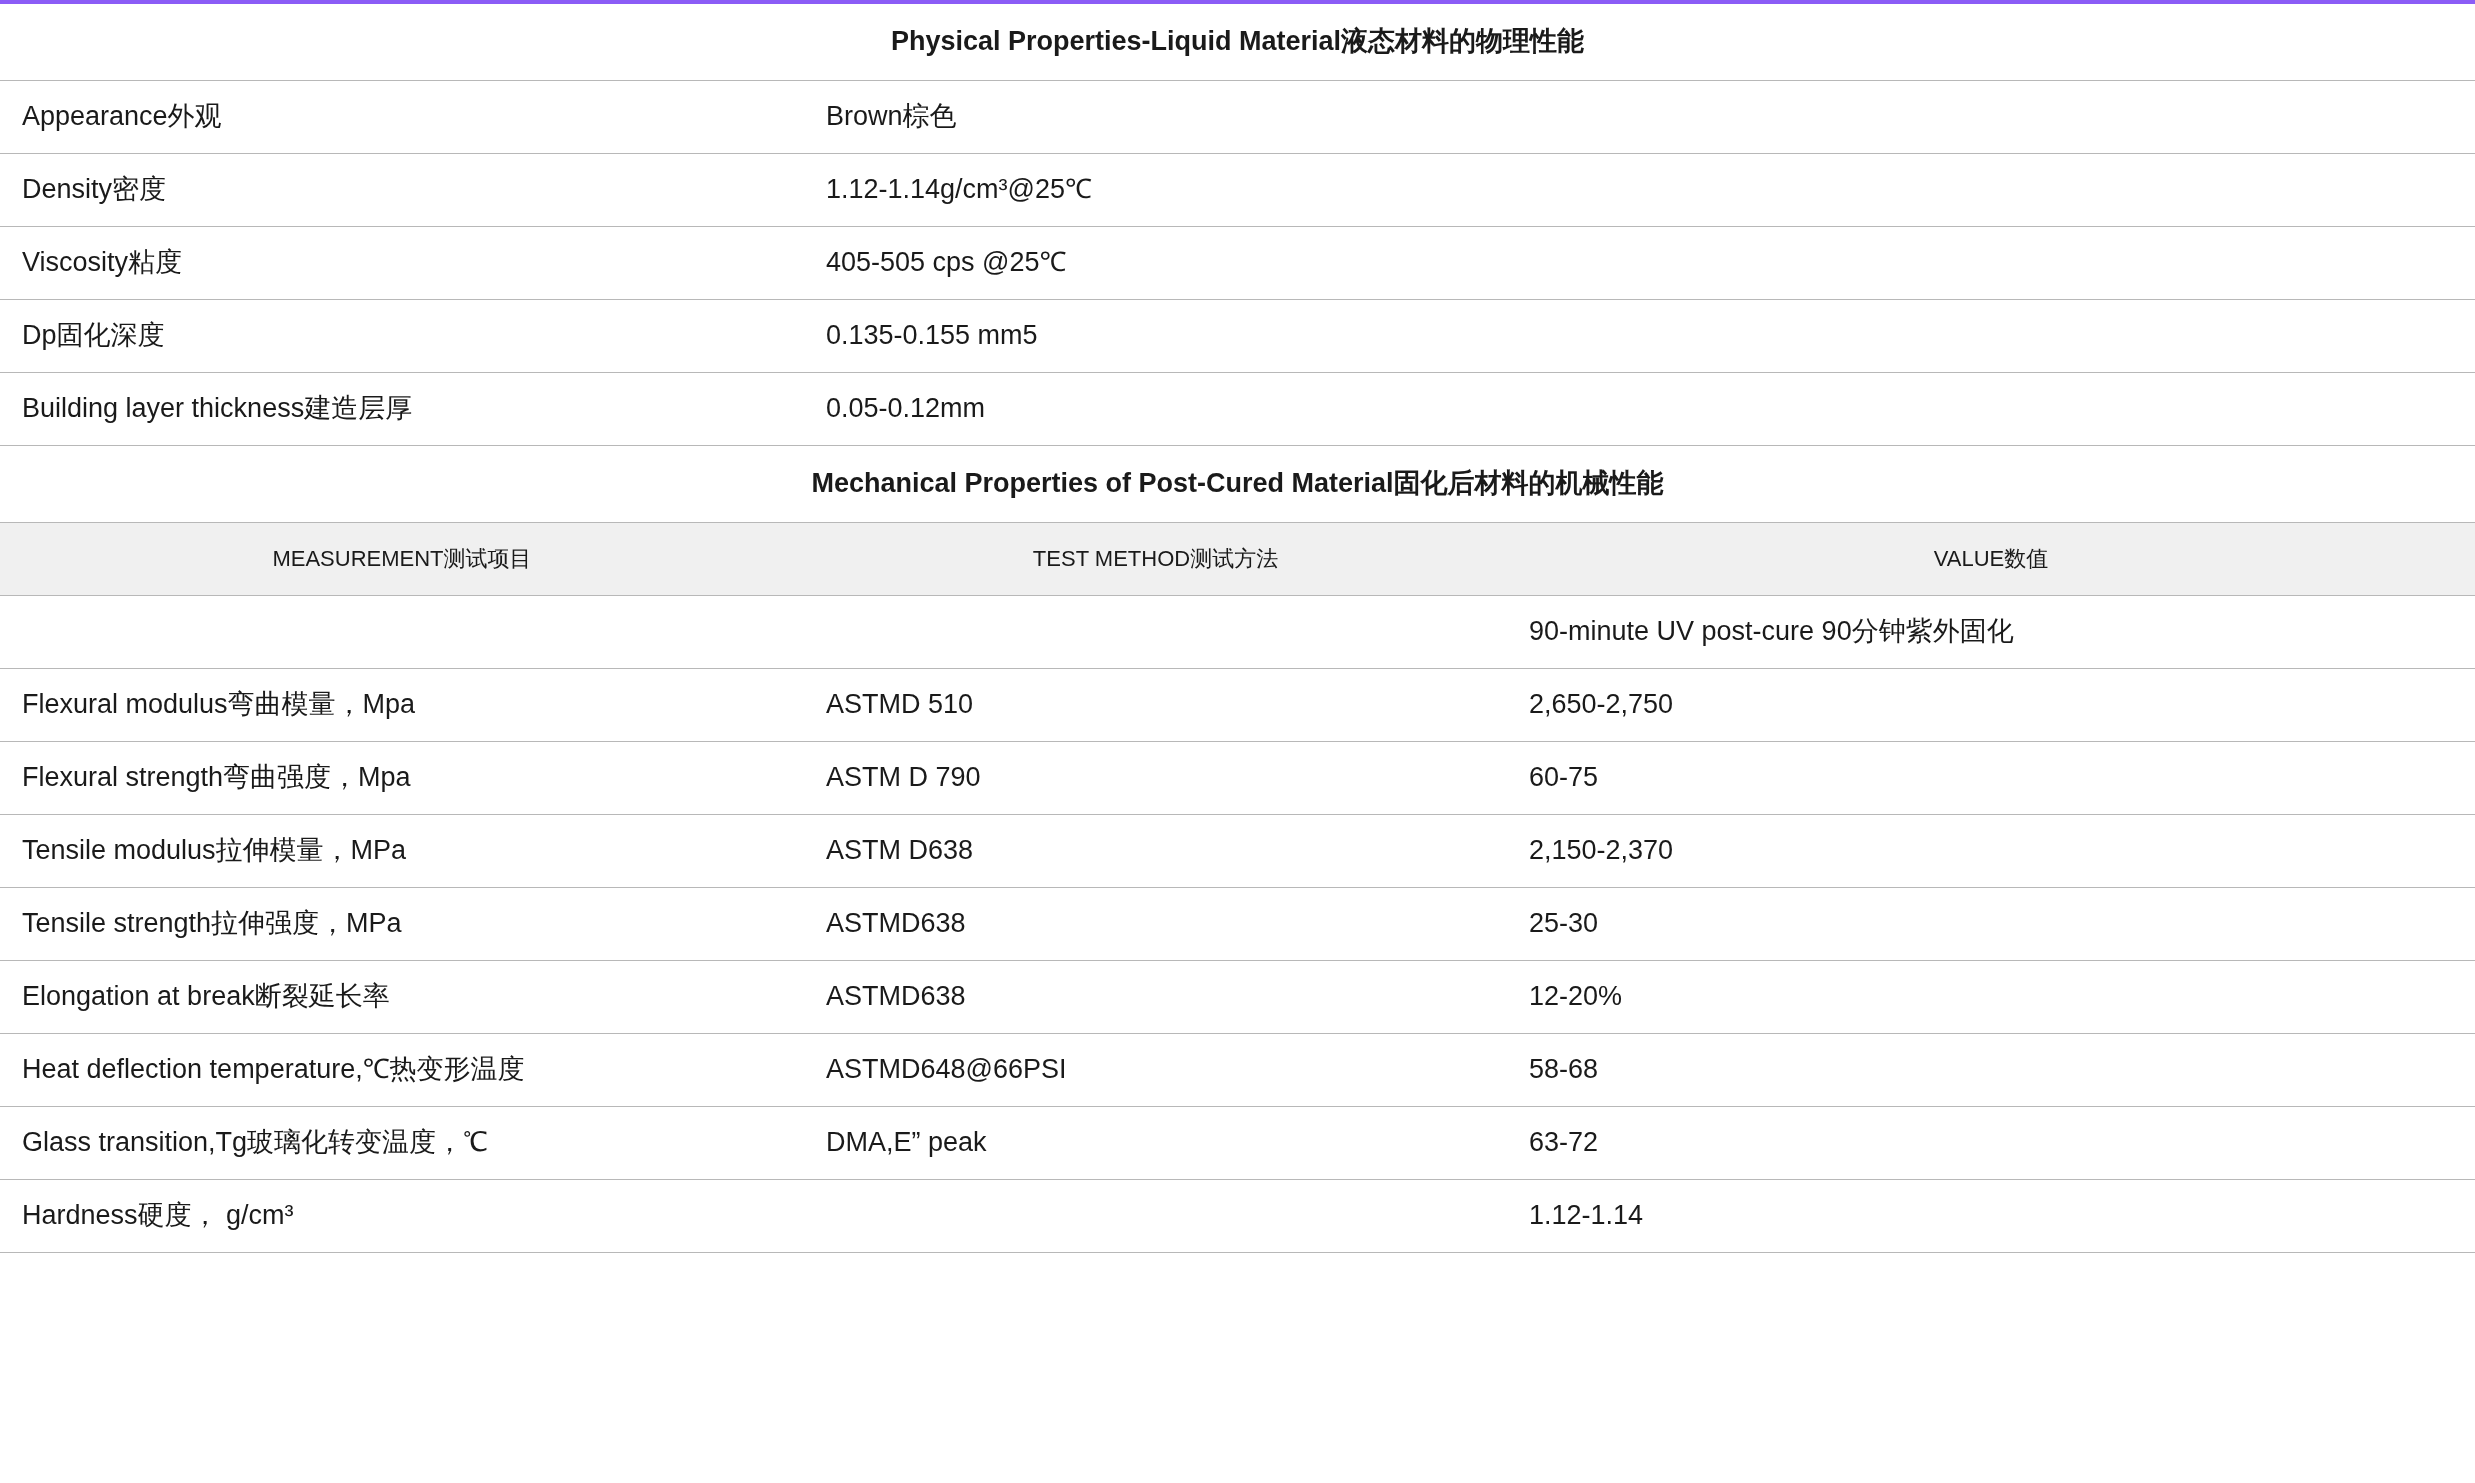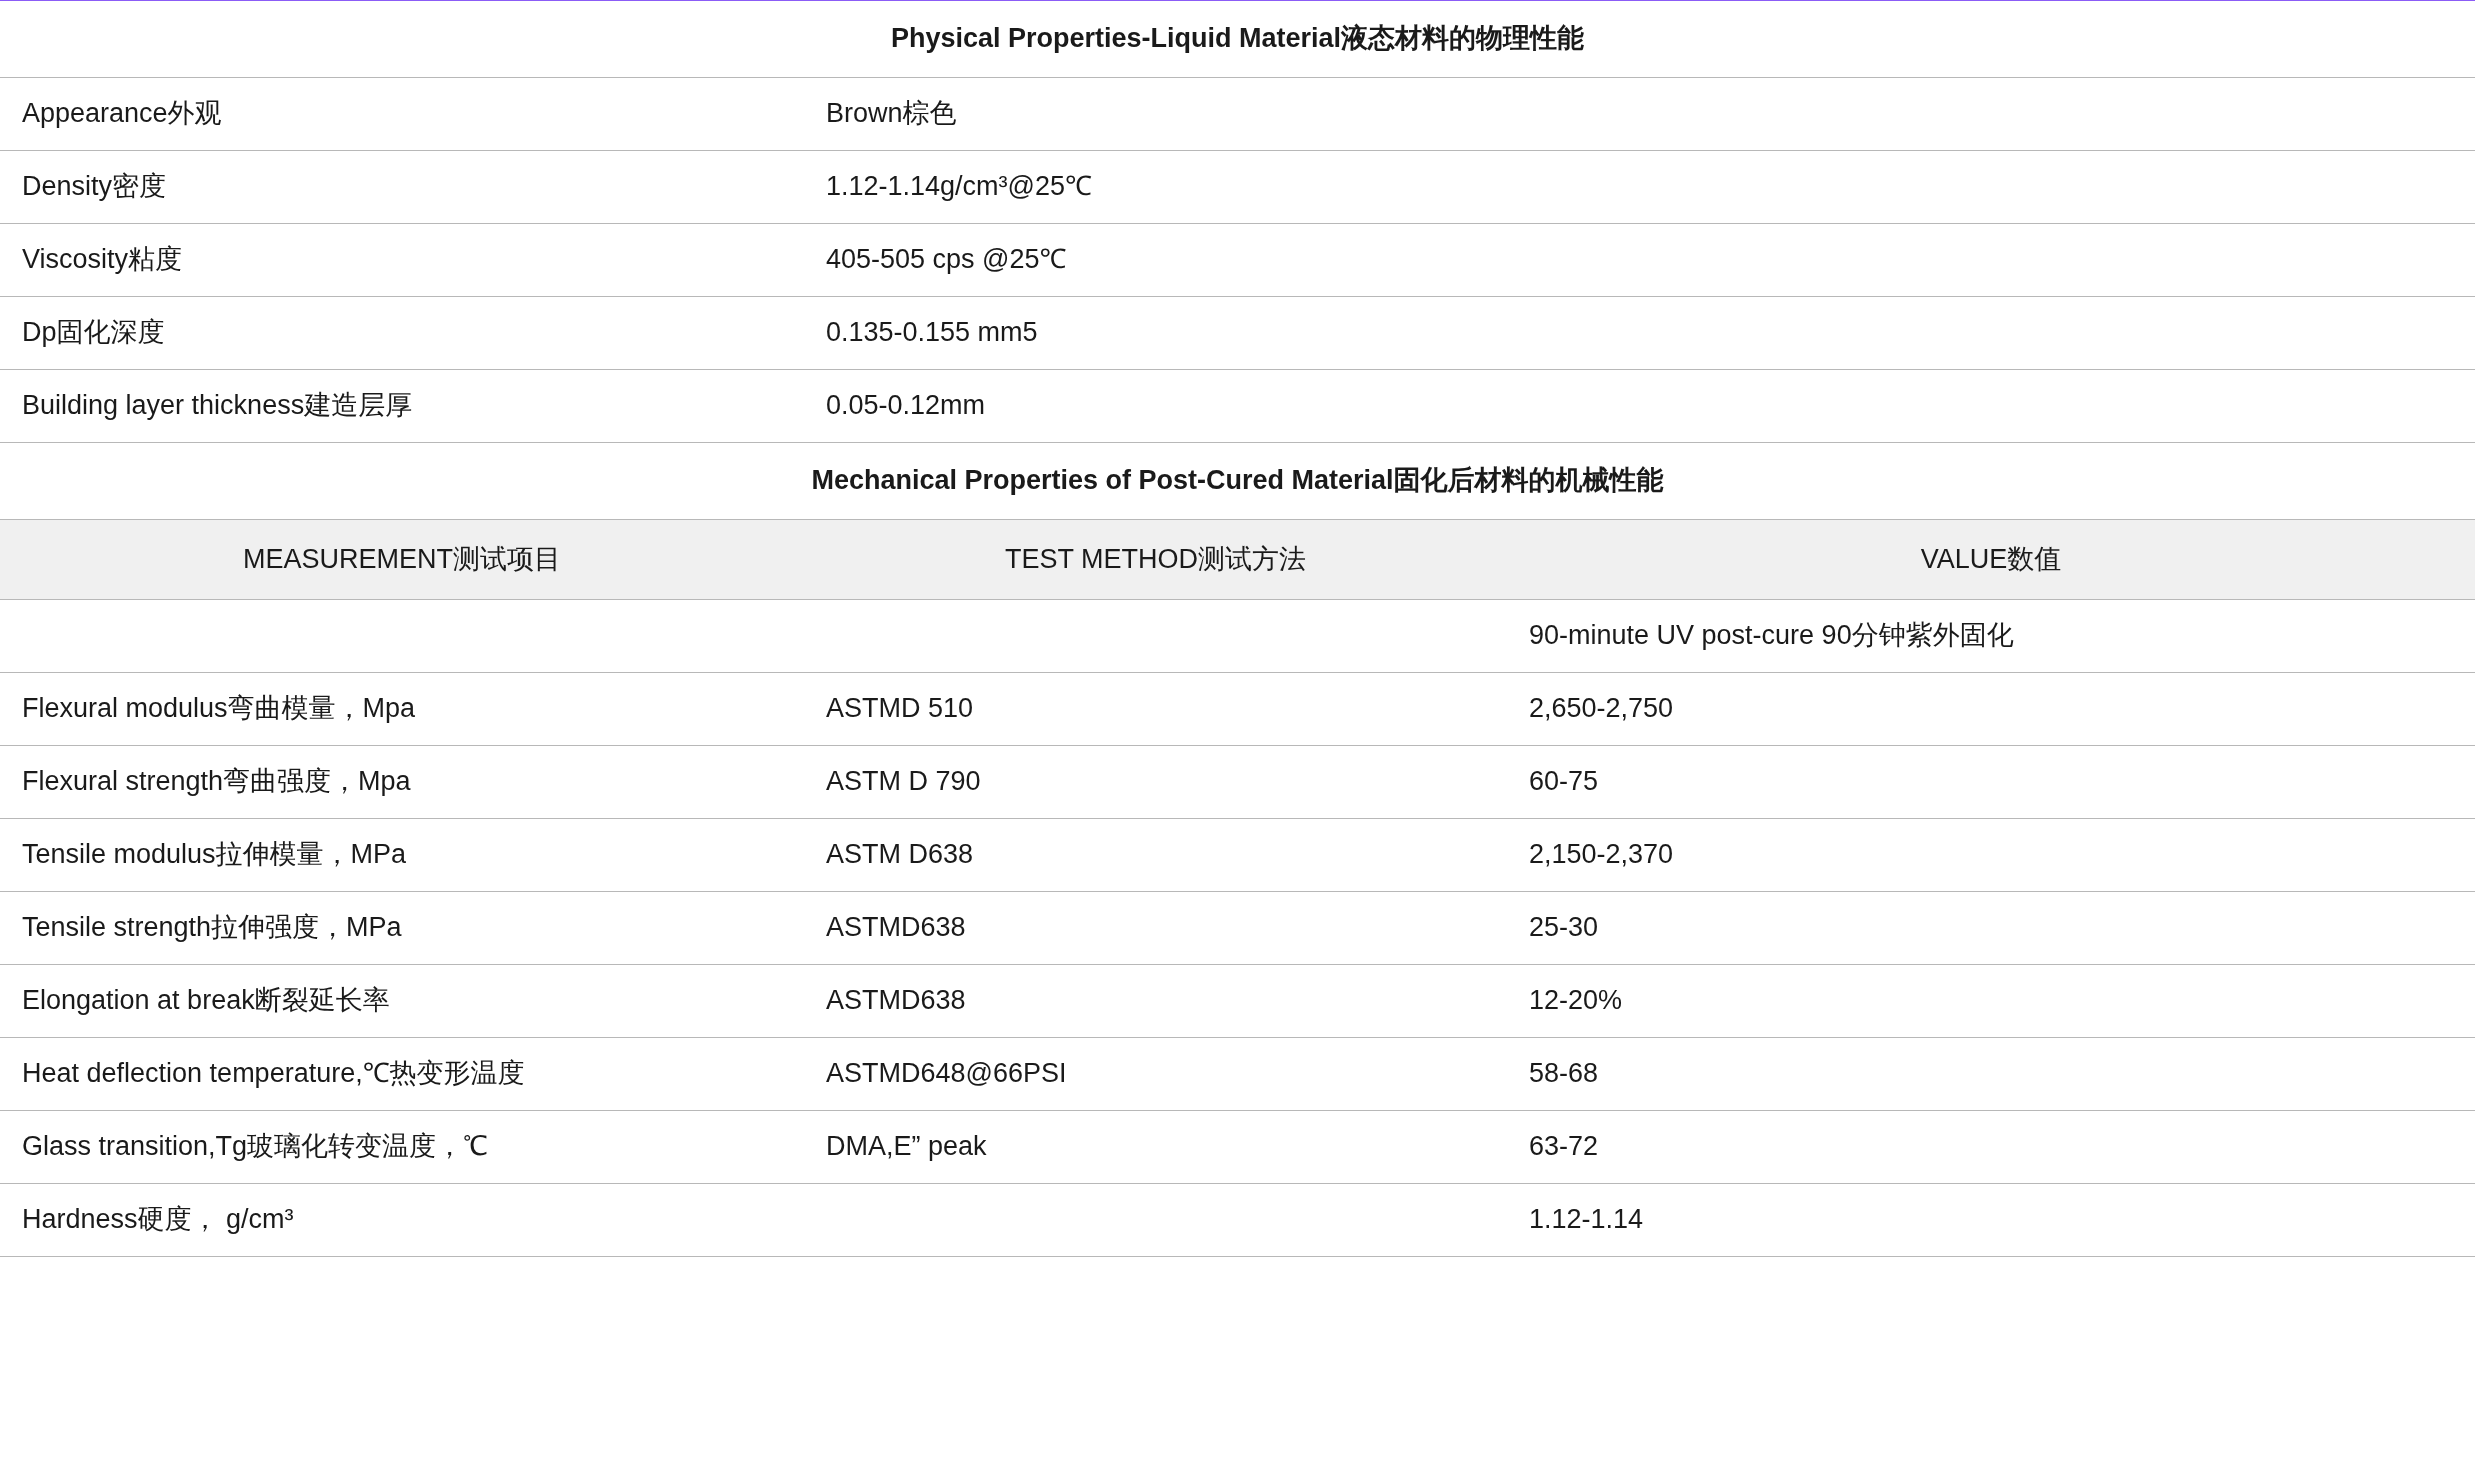--- a/index.html
+++ b/index.html
@@ -51,25 +51,25 @@
     font-weight: bold;
     font-size: 27px;
     padding: 19px 10px;
     display: block;
   }
   tr.head-row td {
     background: #f0f0f0;
   }
   .col-head {
     text-align: center;
-    font-size: 27px;
+    font-size: 22px;
     padding: 21px 10px;
     display: block;
   }
-  tr.top-row td { border-top: 1px solid #8b5cf6; }
+  tr.top-row td { border-top: 4px solid #8b5cf6; }
   .empty-cell { display:block; min-height: 38px; padding: 17px 22px; }
 </style>
 </head>
 <body>
 
 <div class="sheet">
   <table class="props">
     <colgroup>
       <col class="c1">
         <col class="c2">

